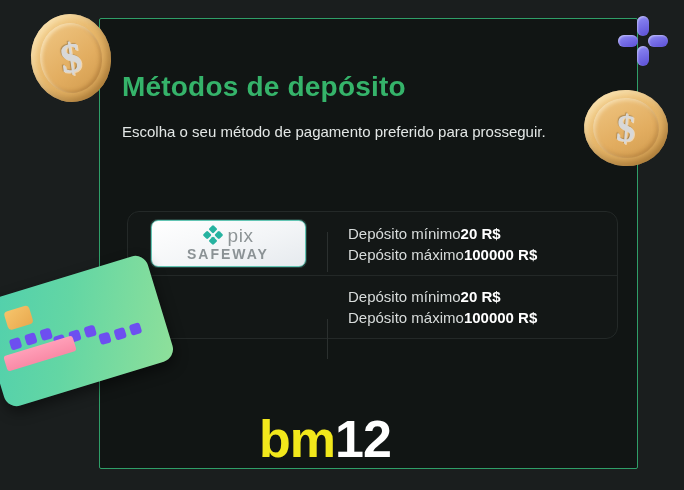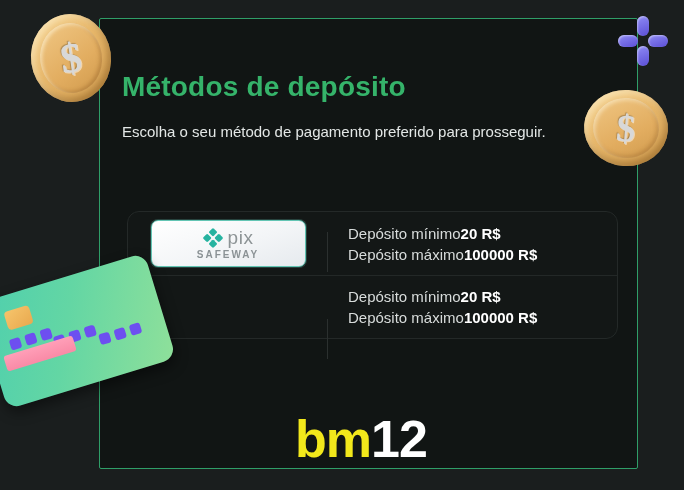--- a/index.html
+++ b/index.html
@@ -96,21 +96,21 @@
   }
   .pix-top { display: flex; align-items: center; gap: 5px; }
   .pix-word {
     font-size: 19px;
     font-weight: 300;
     color: #8d9496;
     letter-spacing: .5px;
     line-height: 17px;
   }
   .pix-safeway {
-    font-size: 10px;
+    font-size: 14px;
     font-weight: 700;
     letter-spacing: 2px;
     color: #8b9295;
   }
 
   
   .pb-wrap { display: flex; flex-direction: column; align-items: center; gap: 4px; }
   .pb-label { font-size: 13.5px; color: #eceeee; }
 
   .method-info {
@@ -205,21 +205,20 @@
 
   
   #watermark {
     left: 259px; top: 413px;
     font-size: 52px;
     font-weight: 700;
     letter-spacing: -1px;
     line-height: 52px;
     white-space: nowrap;
     font-family: "Liberation Sans", sans-serif;
-    margin-left: 36px;
   }
   #watermark .wm-a { color: #f2e81b; }
   #watermark .wm-b { color: #ffffff; }
 </style>
 </head>
 <body>
 
 <div id="stage">
 
   <div class="panel">

